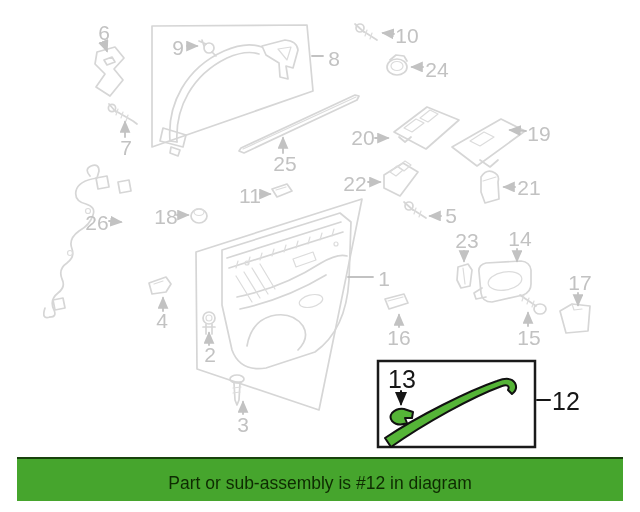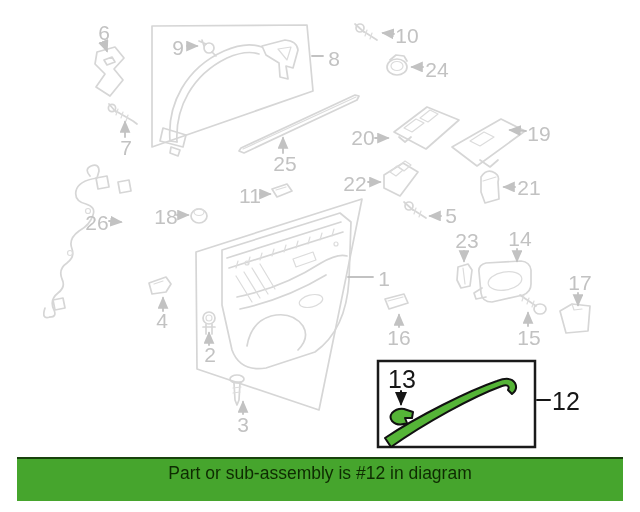--- a/index.html
+++ b/index.html
@@ -9,21 +9,21 @@
   .art{fill:none;stroke:#d6d6d6;stroke-width:1.7;stroke-linejoin:round;stroke-linecap:round;}
   .artthin{fill:none;stroke:#dcdcdc;stroke-width:1.2;stroke-linejoin:round;stroke-linecap:round;}
   .lead{fill:none;stroke:#c2c2c2;stroke-width:1.8;stroke-linecap:round;}
   .leadk{fill:none;stroke:#161616;stroke-width:2;stroke-linecap:round;}
   .lbl{fill:#c2c2c2;font-family:"Liberation Sans",sans-serif;font-size:21px;}
   .lblk{fill:#161616;font-family:"Liberation Sans",sans-serif;font-size:25px;}
   .hbox{fill:#ffffff;stroke:#1a1a1a;stroke-width:2.5;}
   .green{stroke:#111111;stroke-width:2;stroke-linejoin:round;}
   .banner{position:absolute;left:17px;top:457px;width:606px;height:44px;box-sizing:border-box;
           background:#46a52d;border-top:2px solid #18420c;color:#0e2b02;
-          font-size:17.5px;line-height:21px;text-align:center;padding-top:4px;}
+          font-size:17.5px;line-height:21px;text-align:center;padding-top:14px;}
 </style>
 </head>
 <body>
 
 <div id="stage">
 <svg width="640" height="512" viewBox="0 0 640 512">
   <defs>
     <marker id="ag" markerWidth="8" markerHeight="8" refX="6" refY="3" orient="auto">
       <path d="M0,0 L7,3 L0,6 Z" fill="#c2c2c2"></path>
     </marker>

